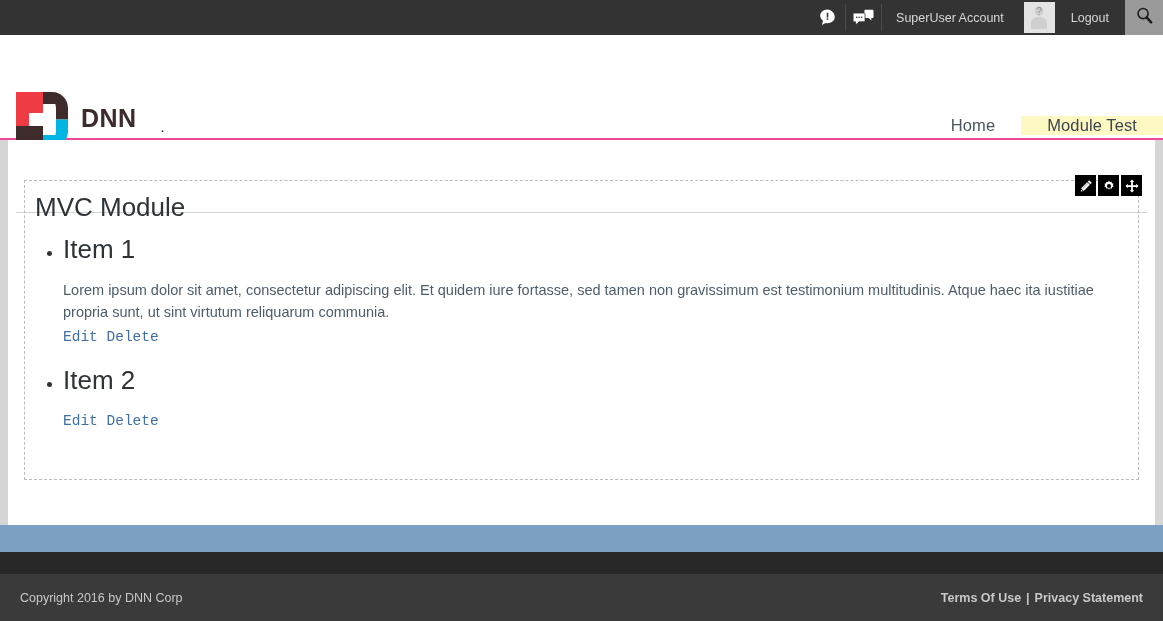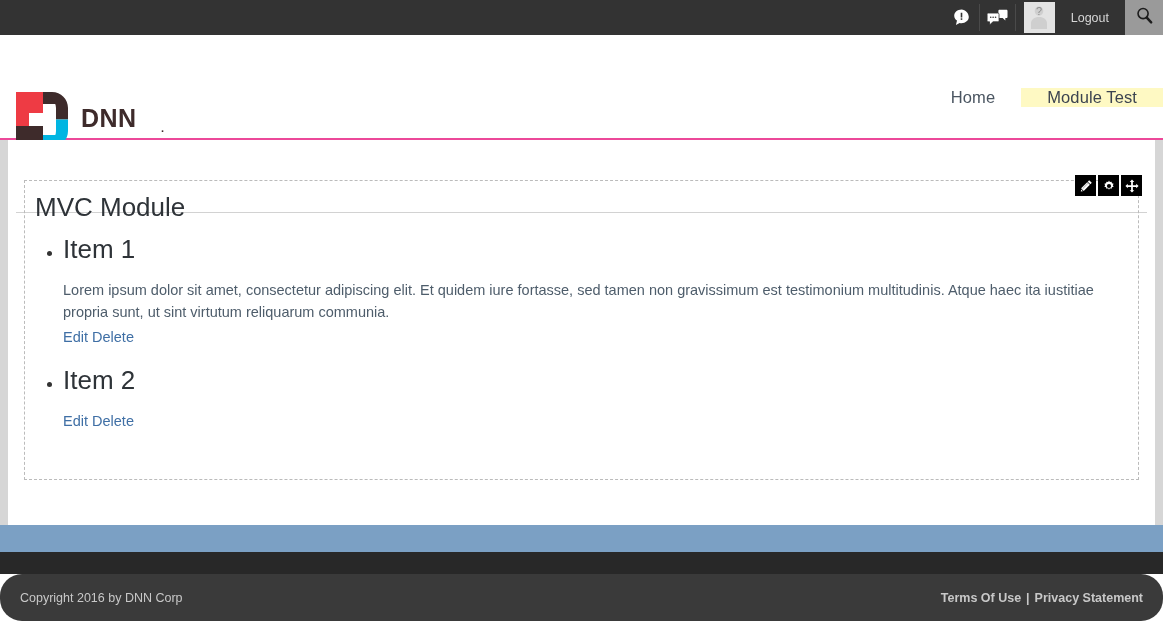--- a/index.html
+++ b/index.html
@@ -101,21 +101,21 @@
   .logo-text {
     margin-left: 11px;
     display: flex;
     align-items: baseline;
   }
   .main-nav {
     position: absolute;
     right: 0;
     top: 53px;
     display: flex;
-    align-items: flex-start;
+    align-items: flex-end;
     height: 47px;
   }
   .nav-item {
     display: flex;
     align-items: center;
     padding: 0 26px;
     font-size: 16.5px;
     color: #4a5561;
     cursor: pointer;
     letter-spacing: .1px;
@@ -206,20 +206,21 @@
     font-size: 14.5px;
     color: #4e5d6b;
     line-height: 1.55;
     margin: 0 0 2px 0;
     max-width: 1090px;
   }
   .item-links {
     font-size: 14.5px;
     line-height: 1.6;
     margin-bottom: 16px;
+    font-family: Liberation Mono, monospace;
   }
   .item-links a {
     color: #3f6fa5;
     text-decoration: none;
     cursor: pointer;
   }
 
   
   .footer-accent {
     height: 27px;
@@ -231,21 +232,20 @@
   }
   .site-footer {
     height: 47px;
     background: #3a3a3a;
     display: flex;
     align-items: center;
     justify-content: space-between;
     padding: 0 20px;
     font-size: 12.5px;
     color: #c8c8c8;
-    border-radius: 22px;
   }
   .site-footer a {
     color: #c8c8c8;
     text-decoration: none;
     cursor: pointer;
   }
   .footer-sep { padding: 0 5px; color: #c8c8c8; }
   .footer-links { display: flex; align-items: center; font-weight: bold; }
 </style>
 </head>
@@ -272,20 +272,23 @@
         <path d="M1.5 5.5h12c.8 0 1.4.6 1.4 1.4v8c0 .8-.6 1.4-1.4 1.4h-6l-4.4 4v-4H1.5c-.8 0-1.4-.6-1.4-1.4v-8c0-.8.6-1.4 1.4-1.4z" fill="#ffffff" stroke="#333333" stroke-width="1"></path>
         <circle cx="4.6" cy="10.7" r="1" fill="#333333"></circle>
         <circle cx="7.6" cy="10.7" r="1" fill="#333333"></circle>
         <circle cx="10.6" cy="10.7" r="1" fill="#333333"></circle>
       </svg>
     </span>
   </div>
 
   <div class="cb-divider"></div>
 
+  <div class="cb-user">
+    <span>SuperUser Account</span>
+  </div>
 
   <div class="cb-avatar">
     <span>
       <svg width="26" height="27" viewBox="0 0 26 27">
         <path d="M13 4.5c2.5 0 4.3 2 4.3 4.6 0 2.6-1.8 4.7-4.3 4.7s-4.3-2.1-4.3-4.7C8.7 6.5 10.5 4.5 13 4.5z" fill="#cfcfcf"></path>
         <path d="M13 15c4.6 0 8 2.6 8 6.2V27H5v-5.8C5 17.6 8.4 15 13 15z" fill="#cfcfcf"></path>
         <text x="13" y="13" font-size="11" fill="#8f8f8f" text-anchor="middle" font-family="Liberation Sans, sans-serif">?</text>
       </svg>
     </span>
   </div>

